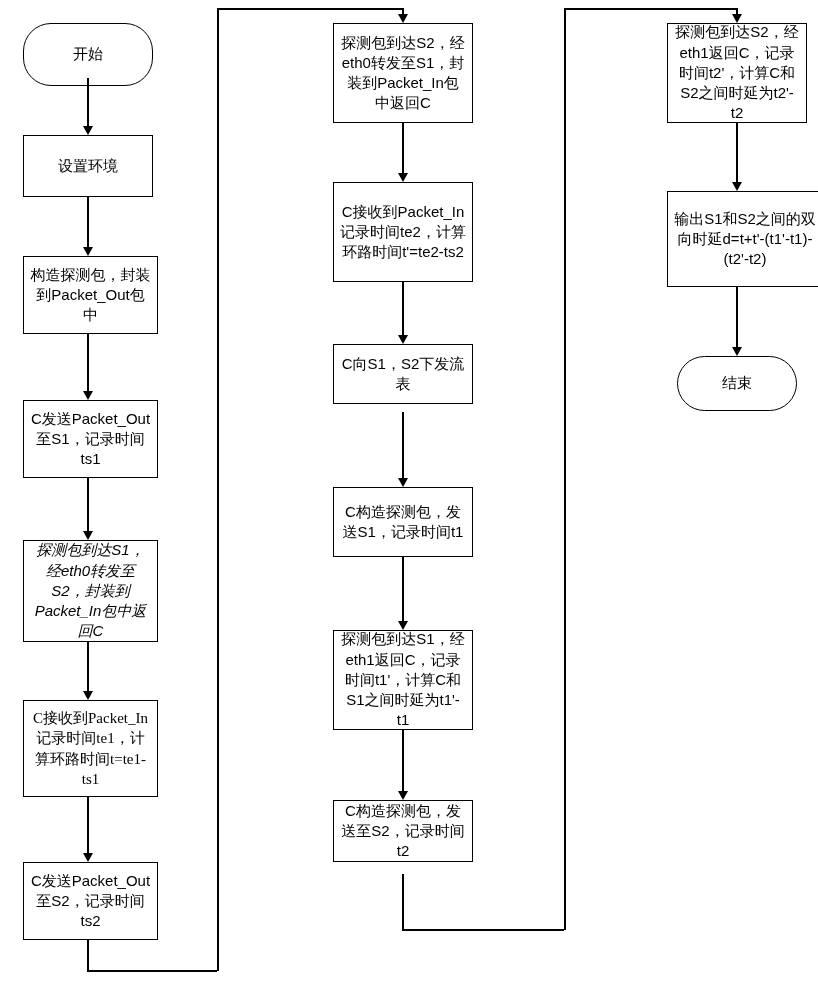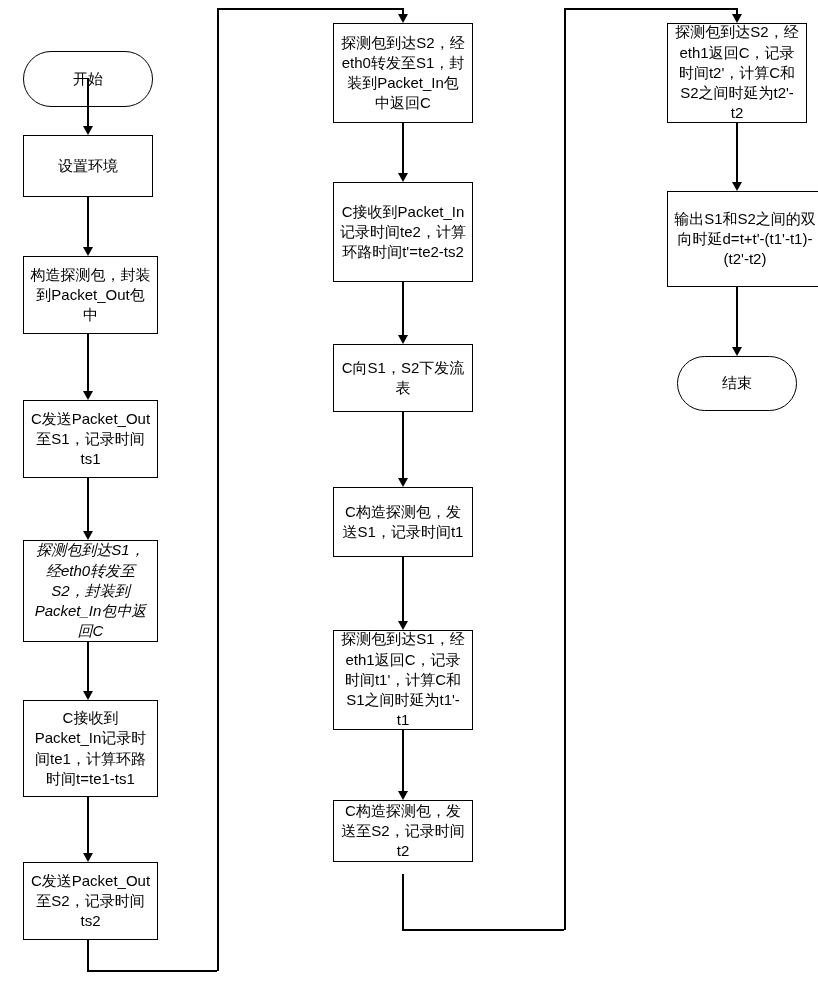--- a/index.html
+++ b/index.html
@@ -37,57 +37,57 @@
   }
   .arrow-head.down {
     border-left: 5px solid transparent;
     border-right: 5px solid transparent;
     border-top: 9px solid #000;
   }
 </style>
 </head>
 <body>
 
-<div class="node terminator" style="left:23px; top:23px; width:130px; height:56px;margin-top:28px;">
+<div class="node terminator" style="left:23px; top:23px; width:130px; height:63px;">
   <span>开始</span>
 </div>
 
 <div class="node" style="left:23px; top:135px; width:130px; height:62px;">
   <span>设置环境</span>
 </div>
 
 <div class="node" style="left:23px; top:256px; width:135px; height:78px;">
   <span>构造探测包，封装到Packet_Out包中</span>
 </div>
 
 <div class="node" style="left:23px; top:400px; width:135px; height:78px;">
   <span>C发送Packet_Out至S1，记录时间ts1</span>
 </div>
 
 <div class="node" style="left:23px; top:540px; width:135px; height:102px;font-style:italic;">
   <span>探测包到达S1，经eth0转发至S2，封装到Packet_In包中返回C</span>
 </div>
 
-<div class="node" style="left:23px; top:700px; width:135px; height:97px;">
+<div class="node" style="left:23px; top:700px; width:135px; height:97px;font-family:Liberation Serif, serif;">
   <span>C接收到Packet_In记录时间te1，计算环路时间t=te1-ts1</span>
 </div>
 
 <div class="node" style="left:23px; top:862px; width:135px; height:78px;">
   <span>C发送Packet_Out至S2，记录时间ts2</span>
 </div>
 
 <div class="node" style="left:333px; top:23px; width:140px; height:100px;">
   <span>探测包到达S2，经eth0转发至S1，封装到Packet_In包中返回C</span>
 </div>
 
 <div class="node" style="left:333px; top:182px; width:140px; height:100px;text-align:center;">
   <span>C接收到Packet_In记录时间te2，计算环路时间t'=te2-ts2</span>
 </div>
 
-<div class="node" style="left:333px; top:344px; width:140px; height:68px;justify-content:flex-end;">
+<div class="node" style="left:333px; top:344px; width:140px; height:60px;justify-content:flex-end;">
   <span>C向S1，S2下发流表</span>
 </div>
 
 <div class="node" style="left:333px; top:487px; width:140px; height:70px;">
   <span>C构造探测包，发送S1，记录时间t1</span>
 </div>
 
 <div class="node" style="left:333px; top:630px; width:140px; height:100px;">
   <span>探测包到达S1，经eth1返回C，记录时间t1'，计算C和S1之间时延为t1'-t1</span>
 </div>

